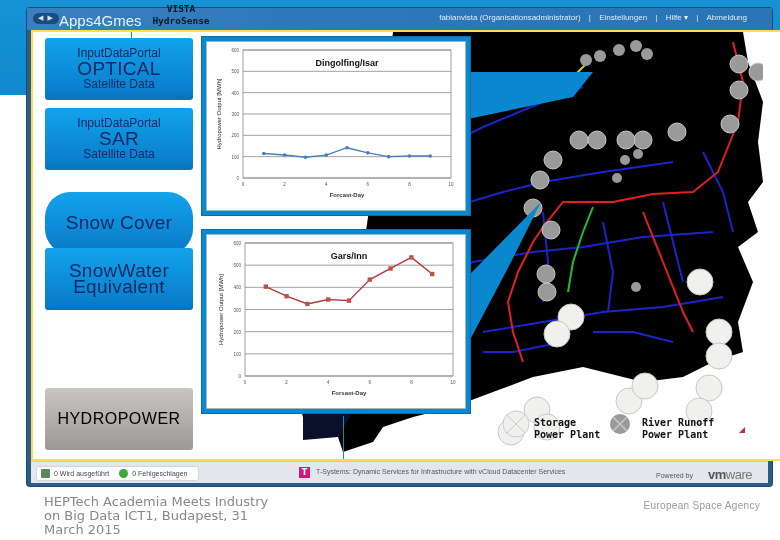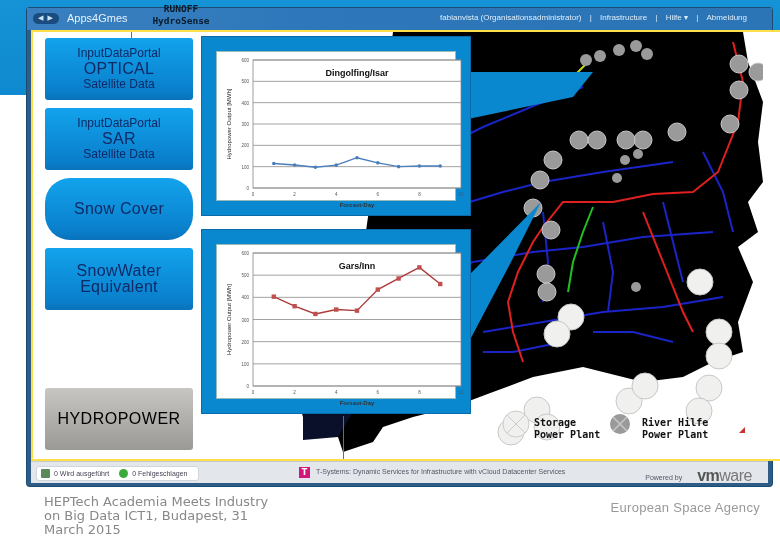--- a/index.html
+++ b/index.html
@@ -2,93 +2,93 @@
 <html><head>
 <meta charset="utf-8">
 <style>
   * { box-sizing: border-box; margin: 0; padding: 0; }
   html, body { width: 780px; height: 540px; overflow: hidden; background: #ffffff; font-family: "DejaVu Sans", sans-serif; }
   .page { position: relative; width: 780px; height: 540px; background: #fff; }
   .top-band { position: absolute; left: 0; top: 0; width: 780px; height: 95px; background: linear-gradient(#1593d6, #0f89cf); }
   .window { position: absolute; left: 27px; top: 8px; width: 745px; height: 478px; background: #2d5d86; border-radius: 3px; box-shadow: 0 0 0 1px #1d4a70; }
   .titlebar { position: absolute; left: 0; top: 0; width: 100%; height: 22px; background: linear-gradient(90deg, #3a80c0, #2d77ba 40%, #2b74b6); }
   .nav-pill { position: absolute; left: 6px; top: 5px; width: 26px; height: 11px; border-radius: 6px; background: #1a4d7f; color: #d0e4f5; font-size: 7px; line-height: 11px; text-align: center; letter-spacing: 1px; }
-  .app-name { position: absolute; left: 40px; top: 4px; font-family: "Liberation Sans", sans-serif; font-size: 11px; color: #e8f2fb; }
+  .app-name { position: absolute; left: 32px; top: 4px; font-family: "Liberation Sans", sans-serif; font-size: 15px; color: #e8f2fb; }
   .vista-title { position: absolute; left: 114px; top: -5px; width: 80px; text-align: center; font-family: "DejaVu Sans Mono", monospace; font-weight: bold; font-size: 9.5px; line-height: 12px; color: #0b1a2a; }
   .user-links { position: absolute; right: 22px; top: 5px; font-family: "Liberation Sans", sans-serif; font-size: 8px; color: #dfeefa; white-space: nowrap; }
   .user-links span { margin: 17px 3px; }
   .content { position: absolute; left: 4px; top: 22px; width: 763px; height: 431px; background: #fde047; padding: 2px; }
   .content-inner { position: relative; width: 100%; height: 100%; background: #fff; overflow: hidden; }
   .statusbar { position: absolute; left: 4px; top: 453px; width: 737px; height: 22px; background: #e3e7eb; border-top: 1px solid #c4ccd3; }
   .status-pill { position: absolute; left: 5px; top: 4px; height: 15px; width: 163px; background: #fff; border: 1px solid #cfd6dc; border-radius: 3px; font-family: "Liberation Sans", sans-serif; font-size: 7px; color: #445; line-height: 13px; padding-left: 4px; white-space: nowrap; }
   .status-pill .ic { display: inline-block; width: 9px; height: 9px; vertical-align: -2px; margin-right: 4px; }
   .ic-tasks { background: #5a8a5a; border-radius: 1px; }
   .ic-ok { background: #3aaa3a; border-radius: 50%; }
   .t-logo { position: absolute; left: 268px; top: 5px; width: 11px; height: 11px; background: #d4157c; color: #fff; font-size: 8px; line-height: 11px; text-align: center; font-weight: bold; }
   .t-text { position: absolute; left: 285px; top: 6px; font-family: "Liberation Sans", sans-serif; font-size: 7px; color: #556; white-space: nowrap; }
   .powered { position: absolute; right: 16px; top: 5px; font-family: "Liberation Sans", sans-serif; font-size: 7px; color: #556; white-space: nowrap; }
-  .powered b { font-size: 16px; color: #555; letter-spacing: -0.5px; font-weight: bold; margin-left: 15px; vertical-align: -1px; }
+  .powered b { font-size: 13px; color: #555; letter-spacing: -0.5px; font-weight: bold; margin-left: 15px; vertical-align: -1px; }
   .powered b em { font-style: normal; font-weight: normal; color: #777; }
 
   
   .btn { position: absolute; left: 12px; width: 148px; height: 62px; border-radius: 3px; background: linear-gradient(#12a3ec, #0a7fcc 85%, #0972ba); color: #0f2a66; text-align: center; display: flex; flex-direction: column; justify-content: center; align-items: center; font-family: "Liberation Sans", sans-serif; }
   .btn .sm { font-size: 12px; line-height: 15px; }
-  .btn .lg { font-size: 16px; line-height: 16px; letter-spacing: 0.3px; }
+  .btn .lg { font-size: 19px; line-height: 16px; letter-spacing: 0.3px; }
   .btn.grey { background: linear-gradient(#c8c6c2, #9b9995); color: #000; }
   .btn.grey .lg { font-size: 16px; letter-spacing: 0.5px; }
 
   
   .map { position: absolute; left: 210px; top: 0; width: 520px; height: 425px; }
-  .chart-panel { position: absolute; background: #0a88cf; border: 1px solid #0b6ba8; padding: 14px; }
+  .chart-panel { position: absolute; background: #0a88cf; border: 1px solid #0b6ba8; padding: 4px; }
   .chart-box { position: relative; width: 100%; height: 100%; background: #fff; border: 1px solid #9bb; }
   .legend { position: absolute; font-family: "DejaVu Sans Mono", monospace; font-weight: bold; font-size: 10px; line-height: 12px; color: #111; }
   .vline { position: absolute; width: 1px; background: #1a8aa8; }
 
   .footer-text { position: absolute; left: 44px; top: 495px; width: 230px; font-family: "DejaVu Sans", sans-serif; font-size: 13px; line-height: 14px; color: #888; }
-  .esa { position: absolute; right: 20px; top: 500px; font-family: "Liberation Sans", sans-serif; font-size: 13px; color: #999; letter-spacing: 0.3px; }
+  .esa { position: absolute; right: 20px; top: 500px; font-family: "Liberation Sans", sans-serif; font-size: 10px; color: #999; letter-spacing: 0.3px; }
 </style>
 </head>
 <body>
 
 <div class="page">
   <div class="top-band"></div>
 
   <div class="window">
     <div class="titlebar">
       <div class="nav-pill">◀ ▶</div>
       <div class="app-name">Apps4Gmes</div>
       <div class="vista-title">
-        <div>RUNOFF</div>
+        <div>VISTA</div>
         <div>HydroSense</div>
       </div>
       <div class="user-links">
         <span>fabianvista (Organisationsadministrator)</span>
         <span>|</span>
-        <span>Infrastructure</span>
+        <span>Einstellungen</span>
         <span>|</span>
         <span>Hilfe ▾</span>
         <span>|</span>
         <span>Abmeldung</span>
       </div>
     </div>
 
     <div class="content">
       <div class="content-inner">
 
         <div class="btn" style="top:6px;">
           <div class="sm">InputDataPortal</div>
           <div class="lg">OPTICAL</div>
           <div class="sm">Satellite Data</div>
         </div>
         <div class="btn" style="top:76px;">
           <div class="sm">InputDataPortal</div>
           <div class="lg">SAR</div>
           <div class="sm">Satellite Data</div>
         </div>
-        <div class="btn" style="top:146px;border-radius:25px;">
+        <div class="btn" style="top:160px;border-radius:25px;">
           <div class="lg">Snow Cover</div>
         </div>
         <div class="btn" style="top:216px;">
           <div class="lg">SnowWater</div>
           <div class="lg">Equivalent</div>
         </div>
         <div class="btn grey" style="top:356px;">
           <div class="lg">HYDROPOWER</div>
         </div>
 
@@ -262,21 +262,21 @@
         <div class="legend" style="left:501px;top:385px;">
           <div>Storage</div>
           <div>Power Plant</div>
         </div>
         <svg style="position:absolute;left:576px;top:381px;" width="22" height="22">
           <circle cx="11" cy="11" r="10" fill="#9a9a9a"></circle>
           <line x1="4" y1="4" x2="18" y2="18" stroke="#c8c8c8" stroke-width="1.5"></line>
             <line x1="18" y1="4" x2="4" y2="18" stroke="#c8c8c8" stroke-width="1.5"></line>
         </svg>
         <div class="legend" style="left:609px;top:385px;">
-          <div>River Hilfe</div>
+          <div>River Runoff</div>
           <div>Power Plant</div>
         </div>
         <svg style="position:absolute;left:706px;top:395px;" width="6" height="6">
           <polygon points="6,0 6,6 0,6" fill="#c83030"></polygon>
         </svg>
       </div>
     </div>
 
     <div class="statusbar">
       <div class="status-pill">

